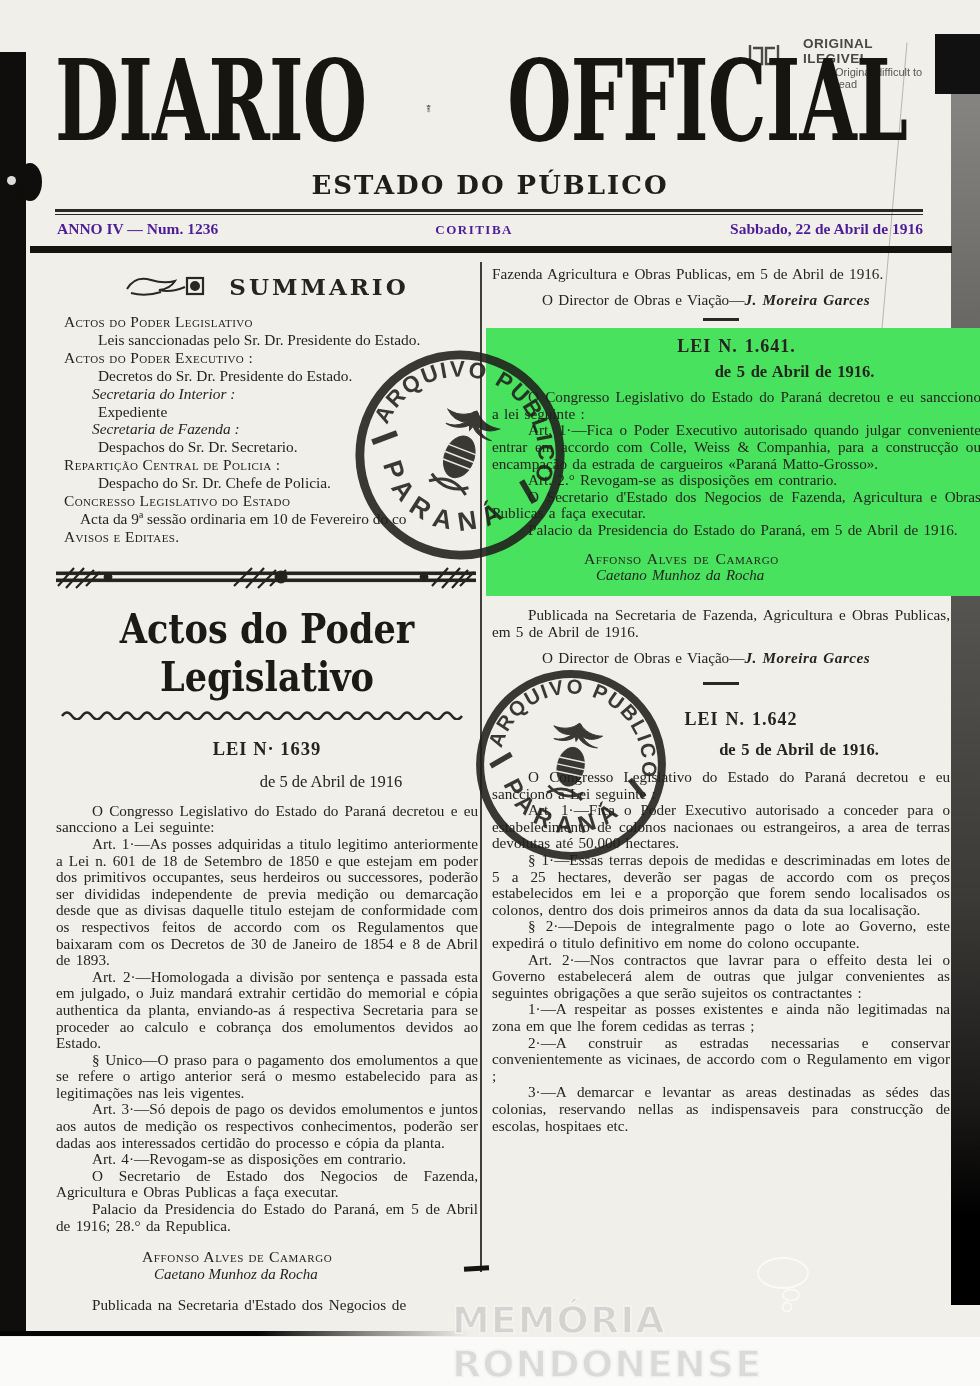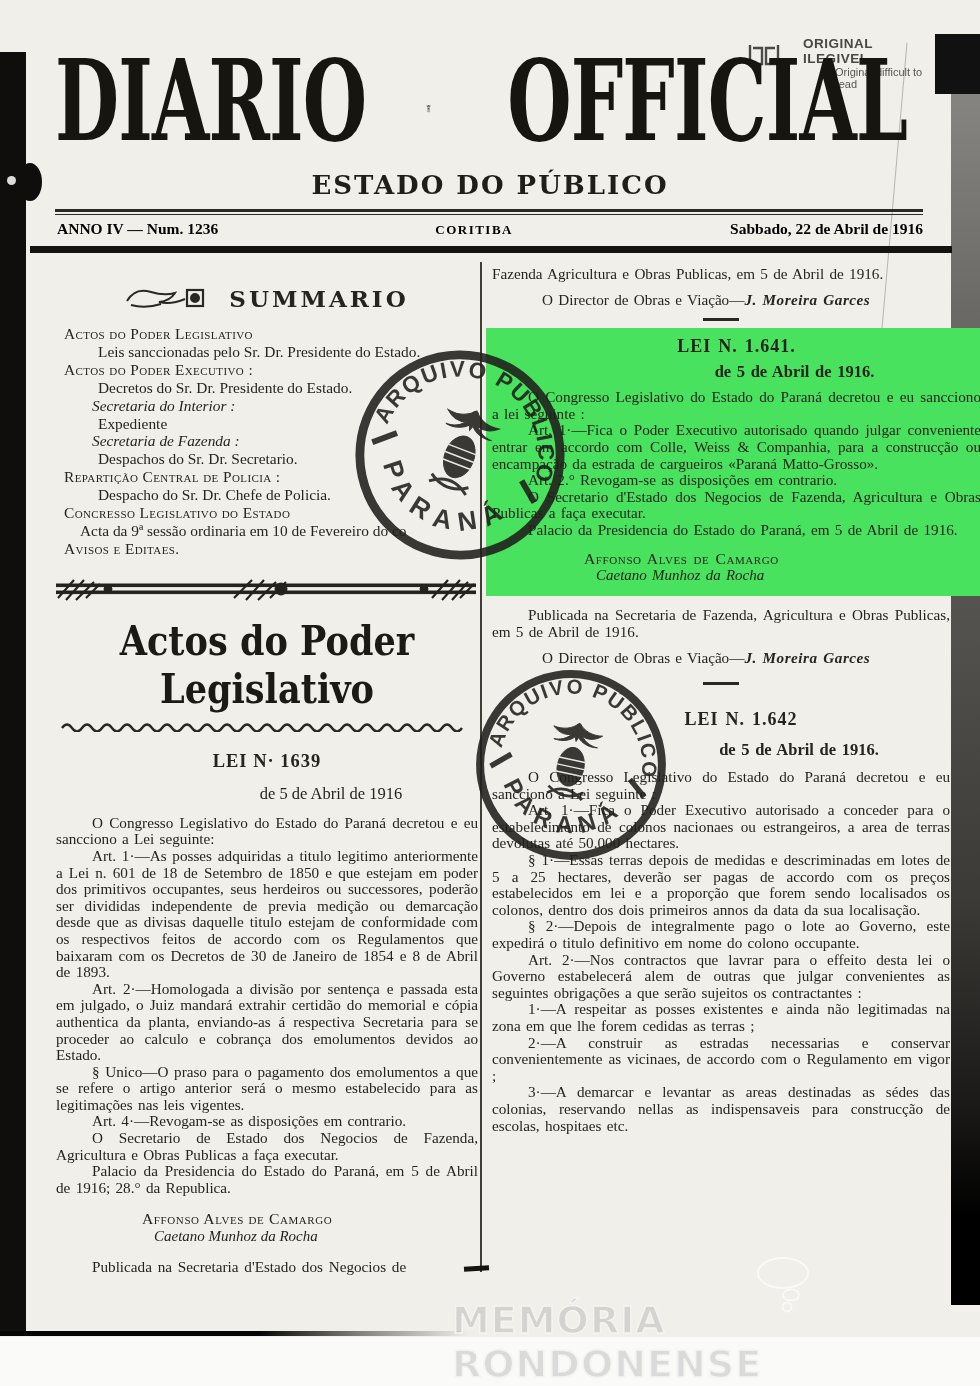--- a/index.html
+++ b/index.html
@@ -31,27 +31,27 @@
   .mast-word { font-family:"DejaVu Serif",serif; font-weight:bold; font-size:88px; line-height:1;
     color:#161510; letter-spacing:-1px; }
   .mast-left  { transform:scale(.84,1.28); transform-origin:left top; }
   .mast-right { transform:scale(.84,1.28); transform-origin:right top; }
   .arms { margin-top:6px; }
   .subtitle { position:absolute; left:0; top:170px; width:980px; text-align:center;
     font-family:"DejaVu Serif",serif; font-weight:bold; font-size:26px; letter-spacing:2px; color:#201e19; }
   .rule-pair { position:absolute; left:55px; top:209px; width:868px; height:6px;
     border-top:3px solid #2c2a25; border-bottom:1.5px solid #2c2a25; }
   .dateline { position:absolute; left:57px; top:220px; width:866px; display:flex;
-    justify-content:space-between; align-items:baseline; font-weight:bold; font-size:15.5px; color:#000000; }
+    justify-content:space-between; align-items:baseline; font-weight:bold; font-size:15.5px; color:#4c1d95; }
   .dateline .city { font-size:13px; letter-spacing:1.5px; }
   .rule-thick { position:absolute; left:30px; top:246px; width:922px; height:7px; background:#14130f; }
   .col-divider { position:absolute; left:480px; top:262px; width:2px; height:1010px; background:#413e37; }
   
   .col-left { position:absolute; left:56px; top:264px; width:422px; }
-  .summario-row { display:flex; justify-content:center; align-items:center; gap:22px; margin-top:20px; }
+  .summario-row { display:flex; justify-content:center; align-items:center; gap:22px; margin-top:8px; }
   .summario-title { font-family:"DejaVu Serif",serif; font-weight:bold; font-size:23px; letter-spacing:3px; }
   .summary-list { margin-top:13px; font-size:15.4px; line-height:17.9px; }
   .summary-list div { white-space:nowrap; overflow:hidden; }
   .sc  { font-variant:small-caps; letter-spacing:.4px; padding-left:8px; }
   .ind { padding-left:42px; }
   .it  { font-style:italic; padding-left:36px; }
   .ind2{ padding-left:24px;font-family:Liberation Serif, serif; }
   .ornament-bar { margin-top:16px; }
   .acts-heading { margin-top:10px; text-align:center; font-family:"DejaVu Serif",serif;
     font-weight:bold; font-size:39px; transform:scale(.9,1.05); letter-spacing:0; color:#1b1a15; }
@@ -193,20 +193,21 @@
       <path d="M2 6 q5 -7 10 0 t10 0 t10 0 t10 0 t10 0 t10 0 t10 0 t10 0 t10 0 t10 0 t10 0 t10 0 t10 0 t10 0 t10 0 t10 0 t10 0 t10 0 t10 0 t10 0 t10 0 t10 0 t10 0 t10 0 t10 0 t10 0 t10 0 t10 0 t10 0 t10 0 t10 0 t10 0 t10 0 t10 0 t10 0 t10 0 t10 0 t10 0 t10 0 t10 0" fill="none" stroke="#2a2822" stroke-width="2.4"></path>
     </svg>
     <div class="law-head">LEI N· 1639</div>
     <div class="law-date">de 5 de Abril de 1916</div>
     <div class="body">
 
     <p>O Congresso Legislativo do Estado do Paraná decretou e eu sancciono a Lei seguinte:</p>
         <p>Art. 1·—As posses adquiridas a titulo legitimo anteriormente a Lei n. 601 de 18 de Setembro de 1850 e que estejam em poder dos primitivos occupantes, seus herdeiros ou successores, poderão ser divididas independente de previa medição ou demarcação desde que as divisas daquelle titulo estejam de conformidade com os respectivos feitos de accordo com os Regulamentos que baixaram com os Decretos de 30 de Janeiro de 1854 e 8 de Abril de 1893.</p>
         <p>Art. 2·—Homologada a divisão por sentença e passada esta em julgado, o Juiz mandará extrahir certidão do memorial e cópia authentica da planta, enviando-as á respectiva Secretaria para se proceder ao calculo e cobrança dos emolumentos devidos ao Estado.</p>
         <p>§ Unico—O praso para o pagamento dos emolumentos a que se refere o artigo anterior será o mesmo estabelecido para as legitimações nas leis vigentes.</p>
+        <p>Art. 3·—Só depois de pago os devidos emolumentos e juntos aos autos de medição os respectivos conhecimentos, poderão ser dadas aos interessados certidão do processo e cópia da planta.</p>
         <p>Art. 4·—Revogam-se as disposições em contrario.</p>
         <p>O Secretario de Estado dos Negocios de Fazenda, Agricultura e Obras Publicas a faça executar.</p>
         <p>Palacio da Presidencia do Estado do Paraná, em 5 de Abril de 1916; 28.° da Republica.</p>
       </div>
     <div class="sig-block">
       <div class="sig-sc">Affonso Alves de Camargo</div>
       <div class="sig-it">Caetano Munhoz da Rocha</div>
     </div>
     <div class="pub-line">Publicada na Secretaria d'Estado dos Negocios de</div>
   </div>

